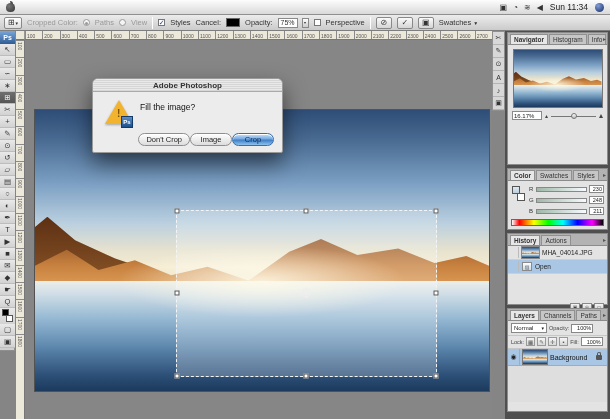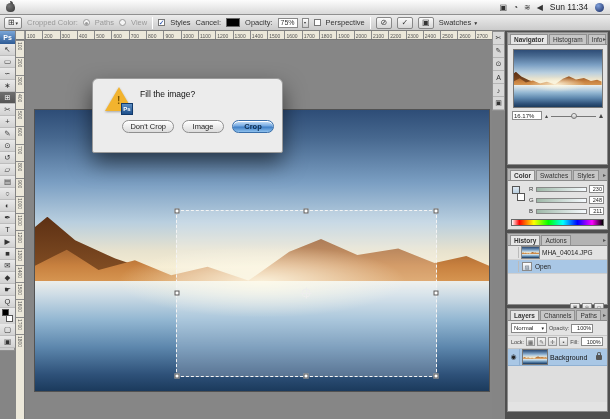--- a/index.html
+++ b/index.html
@@ -67,23 +67,23 @@
 
   
   .dialog{position:absolute;left:92px;top:78px;width:191px;height:75px;background:#ececec;border:1px solid #9a9a9a;border-radius:6px 6px 2px 2px;box-shadow:0 10px 22px rgba(0,0,0,.55);z-index:50;overflow:hidden}
   .dialog-title{height:13px;background:repeating-linear-gradient(to bottom,#e9e9e9 0 1px,#d6d6d6 1px 2px);border-bottom:1px solid #aaa;display:flex;align-items:center;justify-content:center;font-size:8px;font-weight:bold;color:#333}
   .dialog-body{position:relative;height:62px}
   .warn-wrap{position:absolute;left:12px;top:8px;width:30px;height:30px}
   .warn-tri{width:0;height:0;border-left:14px solid transparent;border-right:14px solid transparent;border-bottom:24px solid #f2b32e;position:absolute;left:0;top:0;filter:drop-shadow(0 1px 1px rgba(0,0,0,.3))}
   .warn-tri::after{content:"!";position:absolute;left:-2px;top:8px;font-size:10px;font-weight:bold;color:#7a5300}
   .warn-ps{position:absolute;left:16px;top:16px;width:12px;height:12px;background:linear-gradient(#5d8fc4,#1d4f8b);color:#fff;font-size:6px;font-weight:bold;display:flex;align-items:center;justify-content:center;border:1px solid #123a6b}
   .dialog-msg{position:absolute;left:47px;top:10px;font-size:8.5px;color:#111}
-  .dialog-buttons{position:absolute;right:8px;bottom:8px;display:flex;gap:8px}
+  .dialog-buttons{position:absolute;right:8px;bottom:8px;display:flex;}
   .aq-btn{min-width:42px;height:13px;border-radius:7px;border:1px solid #8f8f8f;background:linear-gradient(#ffffff,#dcdcdc);font-size:7.5px;display:flex;align-items:center;justify-content:center;padding:0 7px;color:#222;box-shadow:inset 0 1px 0 #fff}
-  .aq-btn.default{background:linear-gradient(#cfe5fa,#74a9e2 45%,#3f7fc6 55%,#8ec1ee);border-color:#3a6ea8;color:#0b2b4e;font-weight:bold}
+  .aq-btn.default{background:linear-gradient(#cfe5fa,#74a9e2 45%,#3f7fc6 55%,#8ec1ee);border-color:#3a6ea8;color:#0b2b4e;font-weight:normal}
 
   
   .tool-strip{position:absolute;left:492px;top:31px;width:13px;background:#d8d8d8;border:1px solid #8f8f8f;z-index:25}
   .strip-icon{width:11px;height:13px;display:flex;align-items:center;justify-content:center;font-size:7px;color:#333;border-bottom:1px solid #b5b5b5}
 
   
   .dock{position:absolute;left:505px;top:31px;width:105px;bottom:0;background:#4f4f4f;z-index:20;padding:1px 2px}
   .panel{background:#e3e3e3;border:1px solid #8b8b8b;margin-bottom:3px;position:relative}
   .tabs{height:12px;background:#b3b3b3;display:flex;align-items:flex-end;border-bottom:1px solid #8b8b8b;padding-left:2px;gap:1px}
   .tab{font-size:6.5px;padding:1px 3px;background:#c6c6c6;border:1px solid #909090;border-bottom:none;color:#333;white-space:nowrap}
@@ -333,20 +333,21 @@
     <span class="handle" style="left:0;top:50%"></span>
     <span class="handle" style="left:100%;top:50%"></span>
     <span class="handle" style="left:0;top:100%"></span>
     <span class="handle" style="left:50%;top:100%"></span>
     <span class="handle" style="left:100%;top:100%"></span>
     <span class="crop-center"></span>
   </div>
 </div>
 
 <div class="dialog">
+  <div class="dialog-title">Adobe Photoshop</div>
   <div class="dialog-body">
     <div class="warn-wrap">
       <div class="warn-tri"></div>
       <div class="warn-ps">Ps</div>
     </div>
     <div class="dialog-msg">Fill the image?</div>
     <div class="dialog-buttons">
 
     <div class="aq-btn">Don't Crop</div>
         <div class="aq-btn">Image</div>

